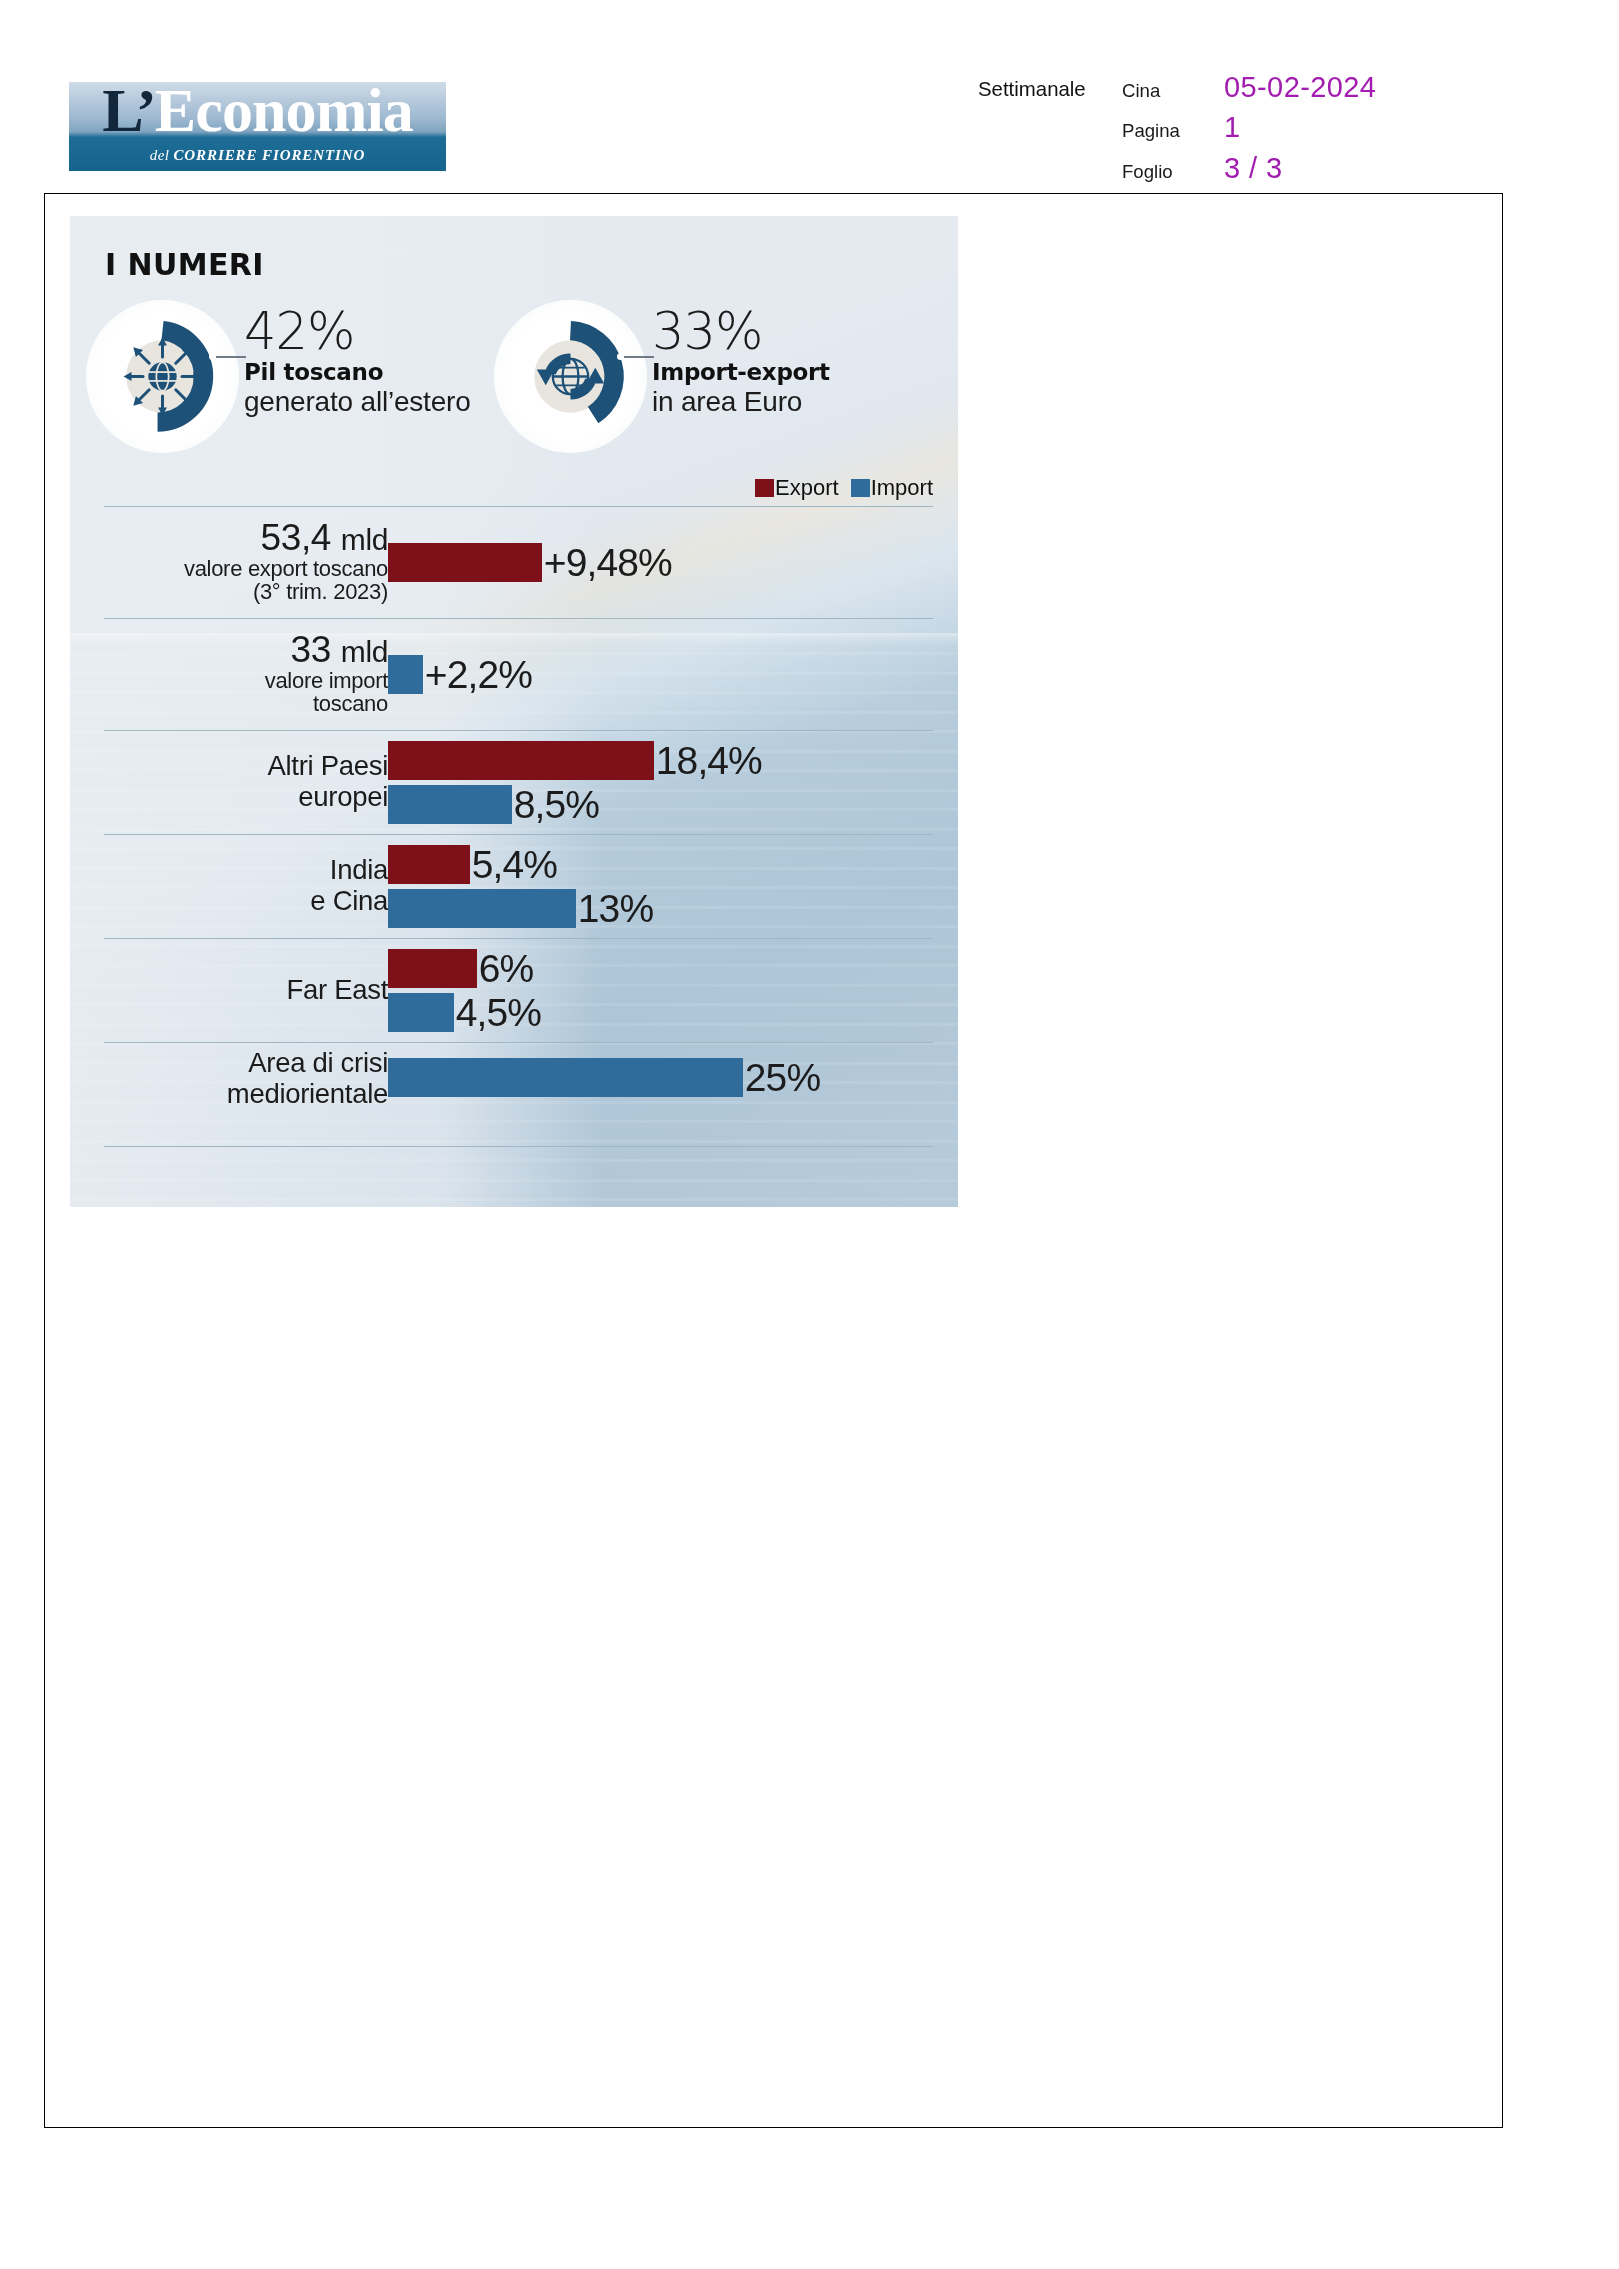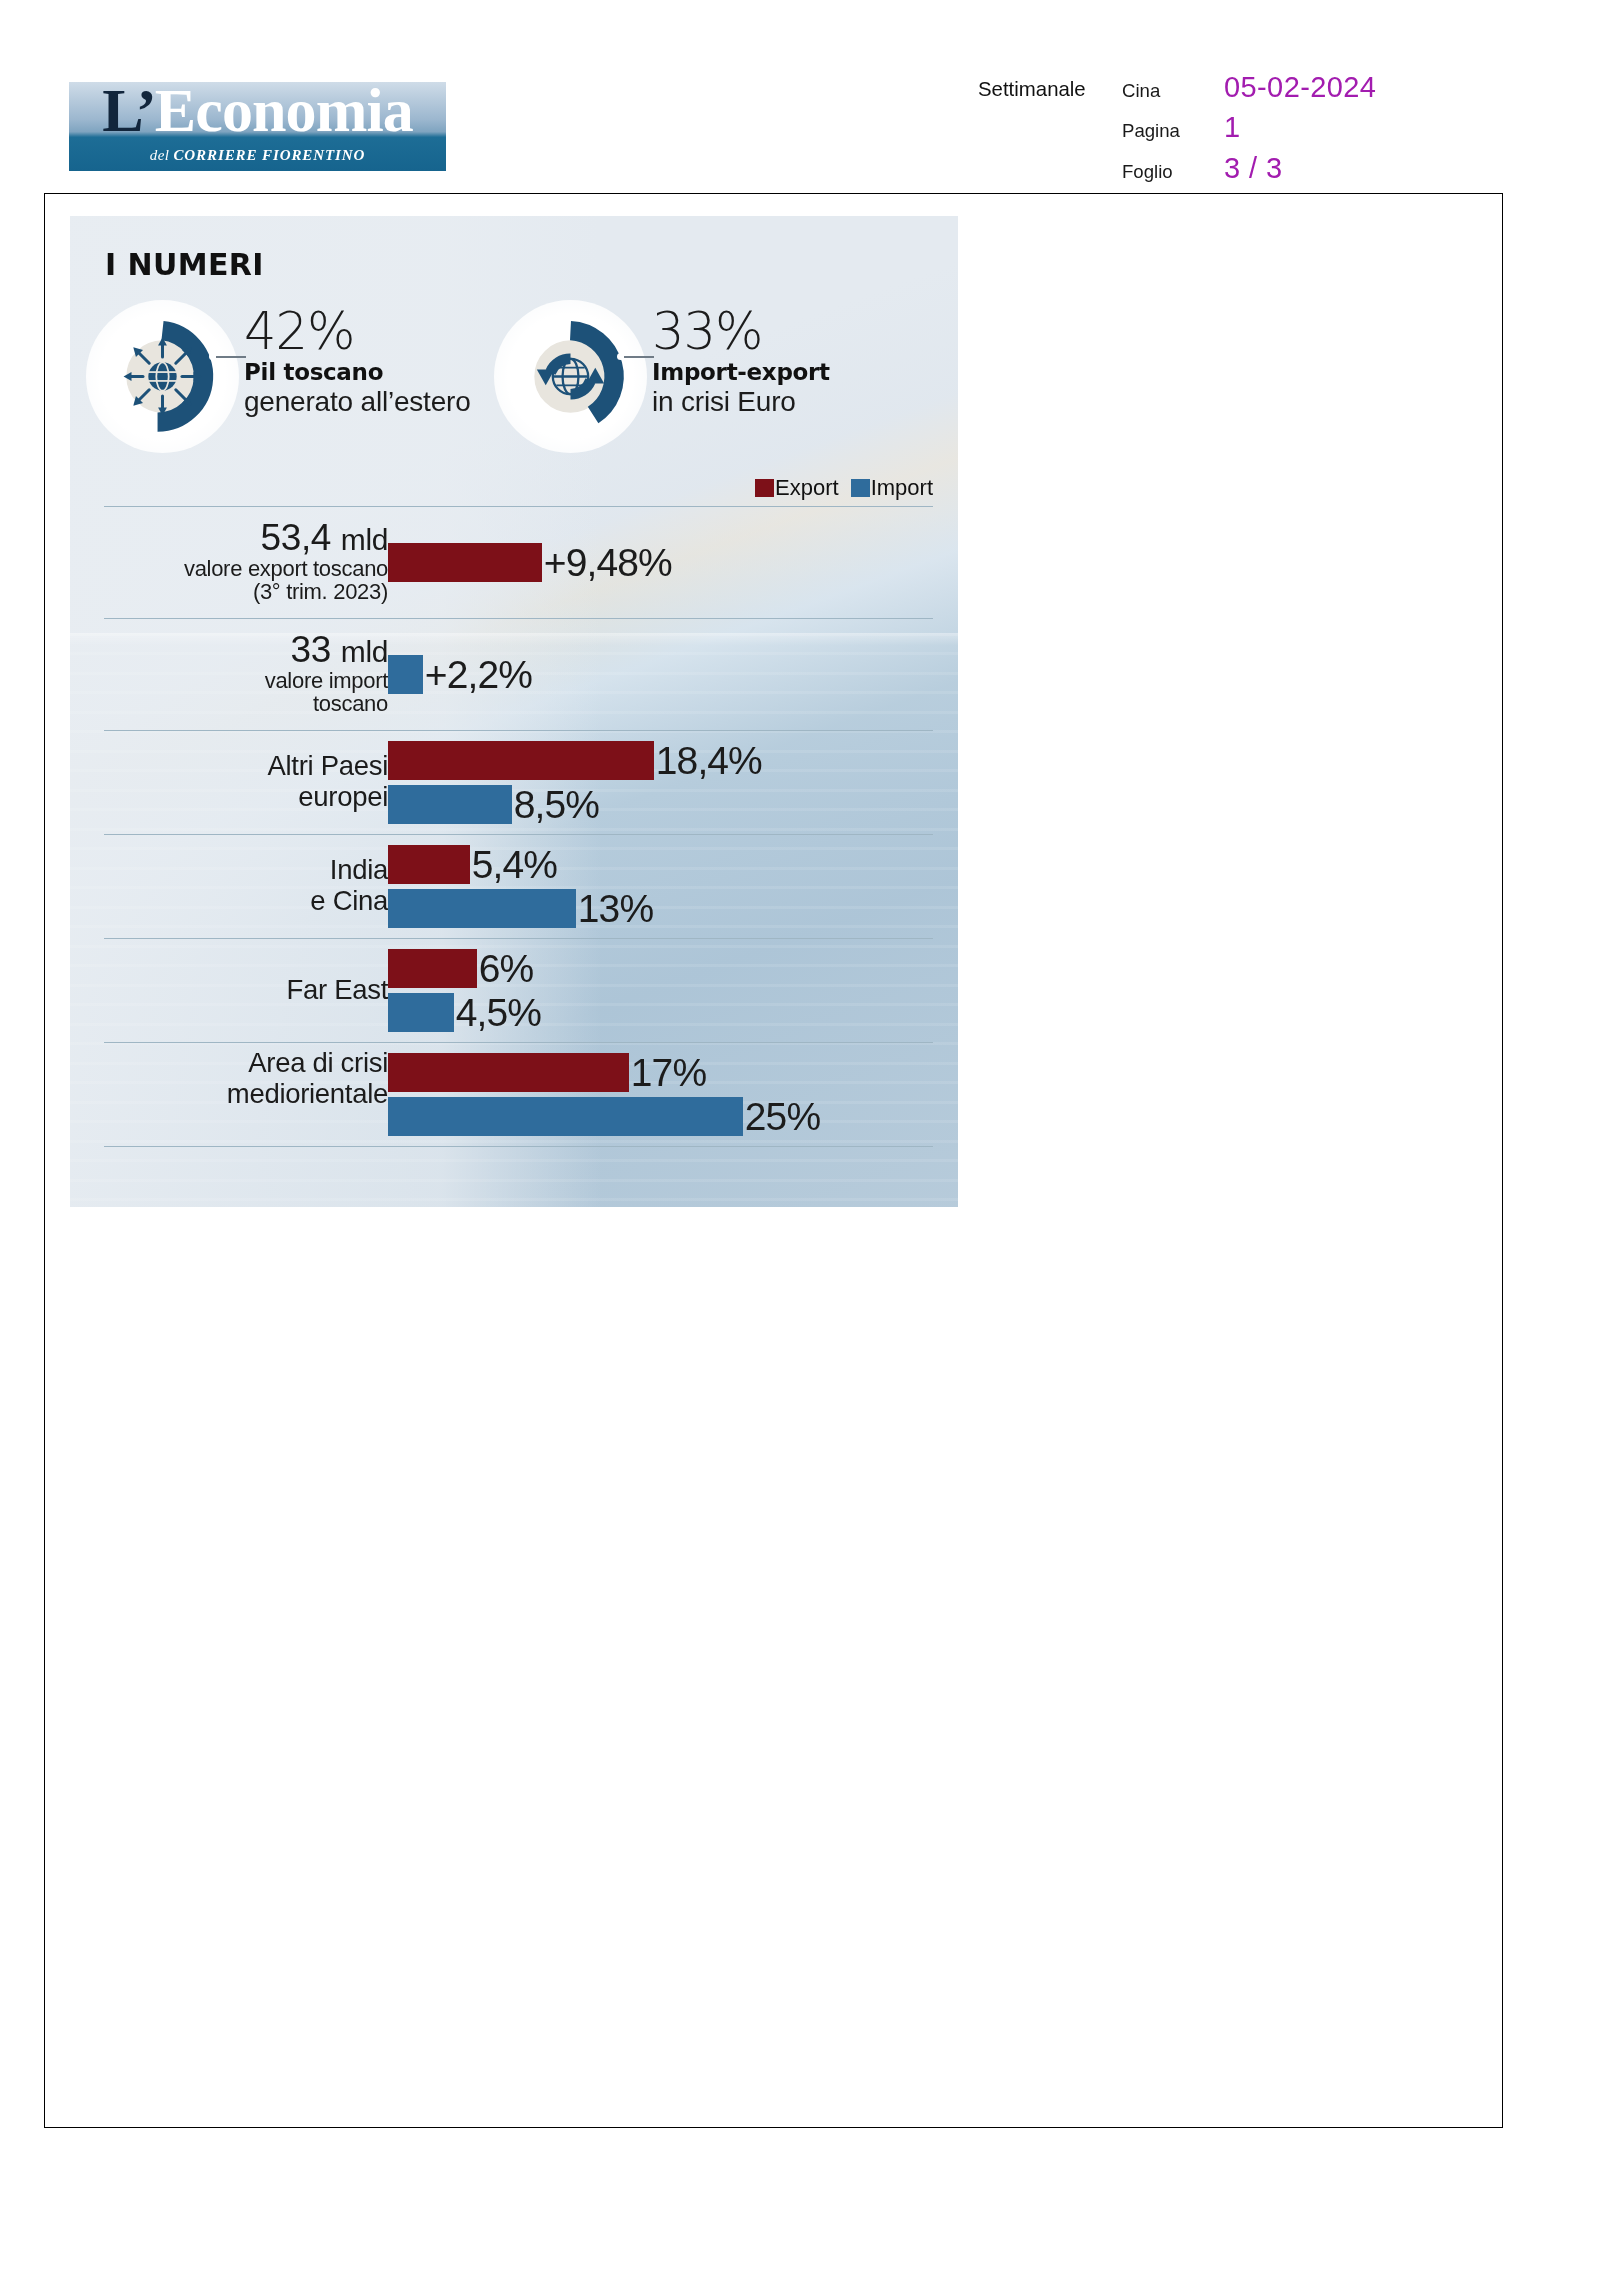--- a/index.html
+++ b/index.html
@@ -274,21 +274,21 @@
           <polygon points="10,40 30,40 20,58" fill="#1d5178"></polygon>
           <path d="M 76 56 A 30 30 0 0 1 48 74 L 48 62 A 18 18 0 0 0 65 50 Z" fill="#1d5178"></path>
           <polygon points="86,56 66,56 76,38" fill="#1d5178"></polygon>
         </svg>
       </div>
       <div class="donut-dot"></div>
       <div class="donut-leader"></div>
       <div class="donut-text">
         <div class="donut-pct">33%</div>
         <div class="donut-l1">Import-export</div>
-        <div class="donut-l2">in crisi Euro</div>
+        <div class="donut-l2">in area Euro</div>
       </div>
     </div>
 
     <div id="legend">
       <div class="legend-item">
         <span class="legend-swatch" style="background: rgb(125, 16, 24);"></span>
         <span class="legend-label">Export</span>
       </div>
       <div class="legend-item">
         <span class="legend-swatch" style="background: rgb(47, 108, 156);"></span>
@@ -380,24 +380,20 @@
             </div>
           </div>
         </div>
         <div class="row" style="height: 103px;">
           <div class="row-inner" style="height: 103px;">
             <div class="row-label" style="top: 5.3px;">
               <div class="lbl-med">Area di crisi</div>
               <div class="lbl-med">mediorientale</div>
             </div>
             <div class="bar-area" style="top: 9.8px;">
-              <div class="bar-wrap">
-                <div class="bar export" style="width: 241px; background: rgb(125, 16, 24);"></div>
-                <span class="bar-value">17%</span>
-              </div>
               <div class="bar-wrap" style="margin-top: 5.3px;">
                 <div class="bar import" style="width: 355px; background: rgb(47, 108, 156);"></div>
                 <span class="bar-value">25%</span>
               </div>
             </div>
           </div>
         </div>
       </div>
 
   </div>

